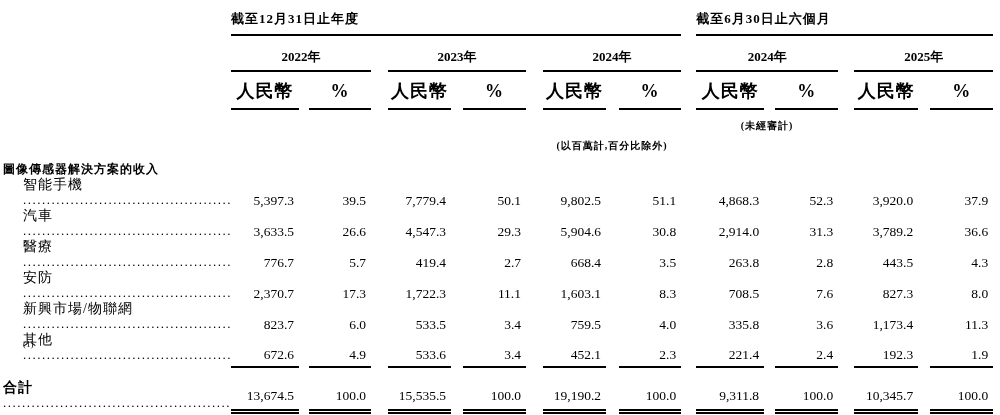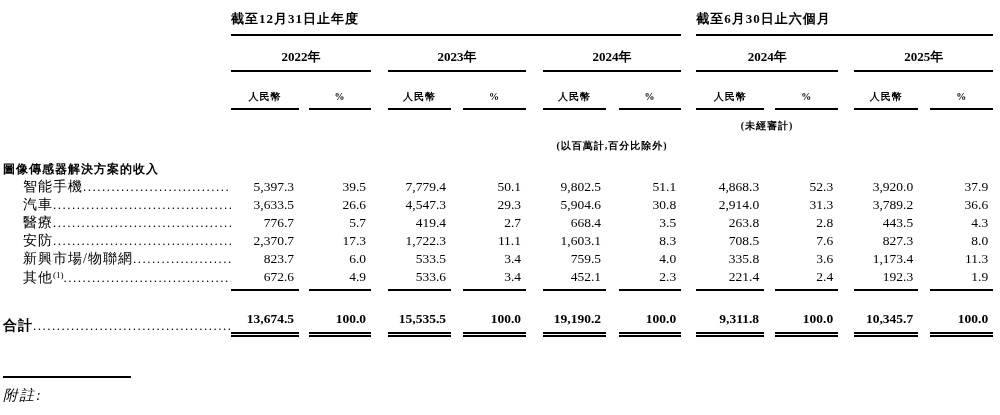--- a/index.html
+++ b/index.html
@@ -7,41 +7,41 @@
     width:1000px;height:415px;box-sizing:border-box;
     padding:3px 0 0 3px;
     font-family:"Liberation Serif","DejaVu Serif",serif;
     -webkit-font-smoothing:antialiased;
   }
   table{border-collapse:collapse;table-layout:fixed;width:990px;}
   td{padding:0;vertical-align:bottom;font-size:13.5px;line-height:1.15;}
   .bline{border-bottom:2px solid #000;}
   .spanner{font-weight:bold;font-size:13px;letter-spacing:1px;padding-bottom:7px;}
   .year{text-align:center;font-weight:bold;font-size:13px;padding-bottom:5px;}
-  .sub{text-align:center;font-weight:bold;font-size:10px;letter-spacing:1px;padding-bottom:6px;}
+  .sub{text-align:center;font-weight:bold;font-size:18px;letter-spacing:1px;padding-bottom:6px;}
   .cnote{text-align:center;font-weight:bold;font-size:10px;letter-spacing:1px;}
   .rA td{height:24px;}
   .rB td{height:29px;text-align:center;}
   .rC td{height:30px;}
   .rD td{height:21px;}
   .rE td{height:20px;}
   .rS td{height:26px;}
   .section{font-weight:bold;font-size:12px;letter-spacing:1px;}
   .data td{height:18px;}
   .data.last td{padding-bottom:4px;}
   .labcell{overflow:hidden;}
-  .lab{display:flex;align-items:baseline;overflow:hidden;padding-left:20px;}
+  .lab{display:flex;align-items:baseline;overflow:hidden;padding-left:20px;flex-direction:column;}
   .lab.noindent{padding-left:0;}
   .lab .txt{white-space:nowrap;font-size:14px;letter-spacing:1px;}
   .lab sup{font-size:9px;line-height:0;position:relative;top:-4px;}
   .dots{flex:1 1 auto;overflow:hidden;white-space:nowrap;font-size:13px;color:#000;}
   .dots::before{content:"..........................................................................";letter-spacing:1.5px;}
   .num{text-align:right;padding-right:5px;white-space:nowrap;}
   .trow .txt{font-weight:bold;}
-  .tnum{font-weight:bold;border-top:2px solid #000;border-bottom:5px double #000;padding-top:20px;padding-bottom:5px;}
+  .tnum{font-weight:normal;border-top:2px solid #000;border-bottom:5px double #000;padding-top:20px;padding-bottom:5px;}
   .fn-rule{width:128px;border-top:2px solid #000;margin-top:39px;}
   .fn-heading{font-style:italic;font-size:14.5px;letter-spacing:2px;margin-top:8px;}
   .fn-item{display:flex;font-size:16.5px;margin-top:13px;letter-spacing:1px;}
   .fn-marker{width:53px;flex:0 0 auto;}
 </style>
 </head>
 <body>
 
 <div>
 <table>

